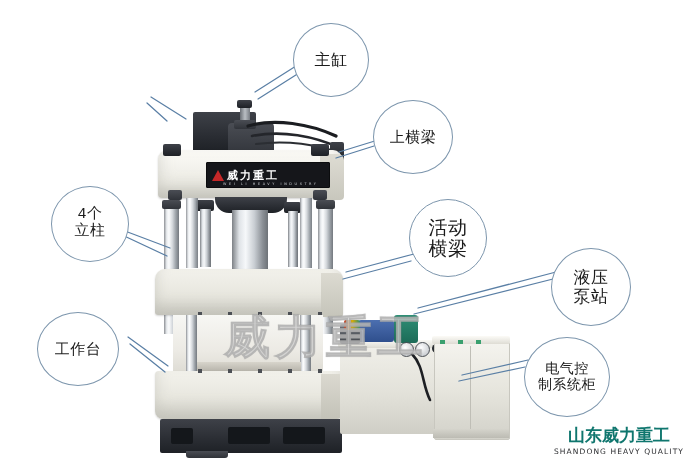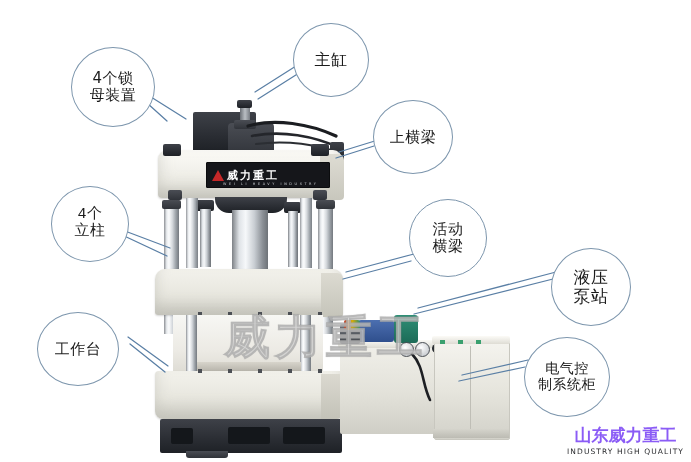--- a/index.html
+++ b/index.html
@@ -47,21 +47,21 @@
              text-shadow:0 0 1px rgba(110,110,110,.55);}
   #wm-zh{font-size:46px;letter-spacing:5px;line-height:1;
          font-family:"DejaVu Sans","Liberation Sans",sans-serif;
          color:rgba(250,250,250,.55);-webkit-text-stroke:.7px rgba(150,150,150,.5);}
   #wm-en{font-size:17px;letter-spacing:4px;margin-top:1px;
          font-family:"DejaVu Sans","Liberation Sans",sans-serif;
          color:rgba(250,250,250,.6);-webkit-text-stroke:.6px rgba(150,150,150,.5);}
 
   
   #brand{position:absolute;right:7px;bottom:6px;z-index:60;text-align:center;}
-  #brand-zh{font-size:17px;font-weight:bold;color:#8b5cf6;letter-spacing:0px;
+  #brand-zh{font-size:17px;font-weight:bold;color:#0f766e;letter-spacing:0px;
             line-height:1;font-family:"DejaVu Sans","Liberation Sans",sans-serif;}
   #brand-en{font-size:7.5px;color:#2a2b2e;letter-spacing:1.1px;margin-top:3px;
             font-family:"DejaVu Sans","Liberation Sans",sans-serif;}
 </style>
 </head>
 <body>
 
 <div id="stage">
 
   <div id="machine">
@@ -199,55 +199,51 @@
       <path d="M553,279 L414,314"></path>
 
       <path d="M128,337 L168,366"></path>
       <path d="M130,344 L165,372"></path>
 
       <path d="M528,360 L462,375"></path>
       <path d="M525,367 L459,381"></path>
     </g>
   </svg>
 
-  <div class="callout" style="left:71px;top:47px;width:82px;height:78px;font-size:15px;">
-    <span>4个锁
-母装置</span>
-  </div>
 
   <div class="callout" style="left:293px;top:23px;width:74px;height:72px;font-size:16px;">
     <span>主缸</span>
   </div>
 
   <div class="callout" style="left:373px;top:100px;width:78px;height:72px;font-size:15px;">
     <span>上横梁</span>
   </div>
 
   <div class="callout" style="left:51px;top:186px;width:76px;height:74px;font-size:15px;font-family:Liberation Mono, monospace;">
     <span>4个
 立柱</span>
   </div>
 
-  <div class="callout" style="left:409px;top:199px;width:76px;height:76px;font-size:15px;">
+  <div class="callout" style="left:409px;top:199px;width:76px;height:76px;font-size:19px;">
     <span>活动
 横梁</span>
   </div>
 
   <div class="callout" style="left:551px;top:248px;width:78px;height:76px;font-size:17px;font-family:Liberation Serif, serif;">
     <span>液压
 泵站</span>
   </div>
 
   <div class="callout" style="left:37px;top:312px;width:80px;height:72px;font-size:15px;">
     <span>工作台</span>
   </div>
 
   <div class="callout" style="left:524px;top:337px;width:84px;height:78px;font-size:14px;">
     <span>电气控
 制系统柜</span>
   </div>
 
   <div id="brand">
     <div id="brand-zh">山东威力重工</div>
-    <div id="brand-en">INDUSTRY HIGH QUALITY</div>
+    <div id="brand-en">SHANDONG HEAVY QUALITY</div>
   </div>
 
 </div>
 
 </body></html>

